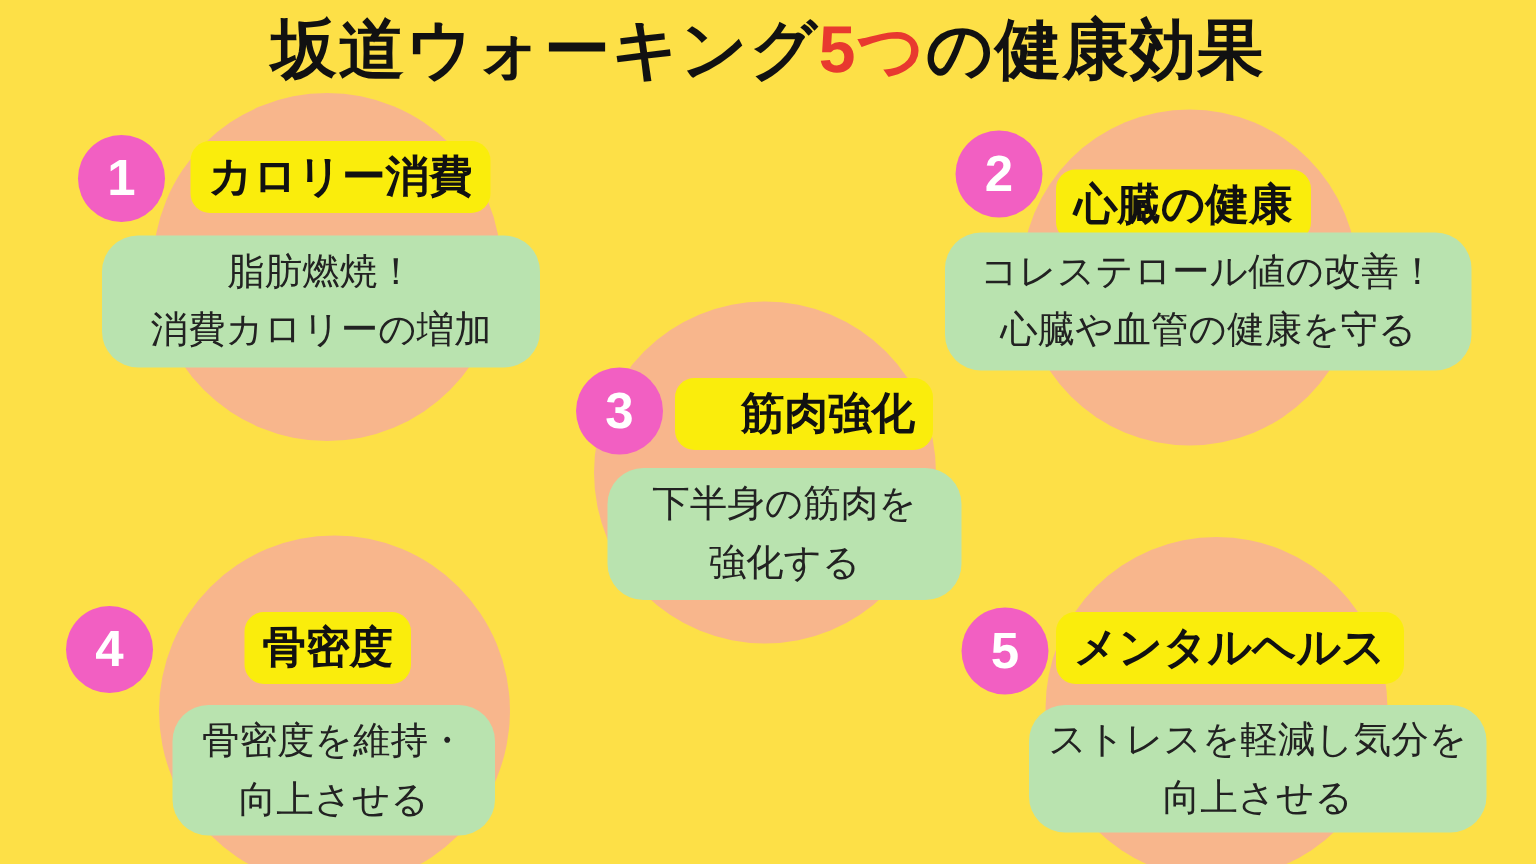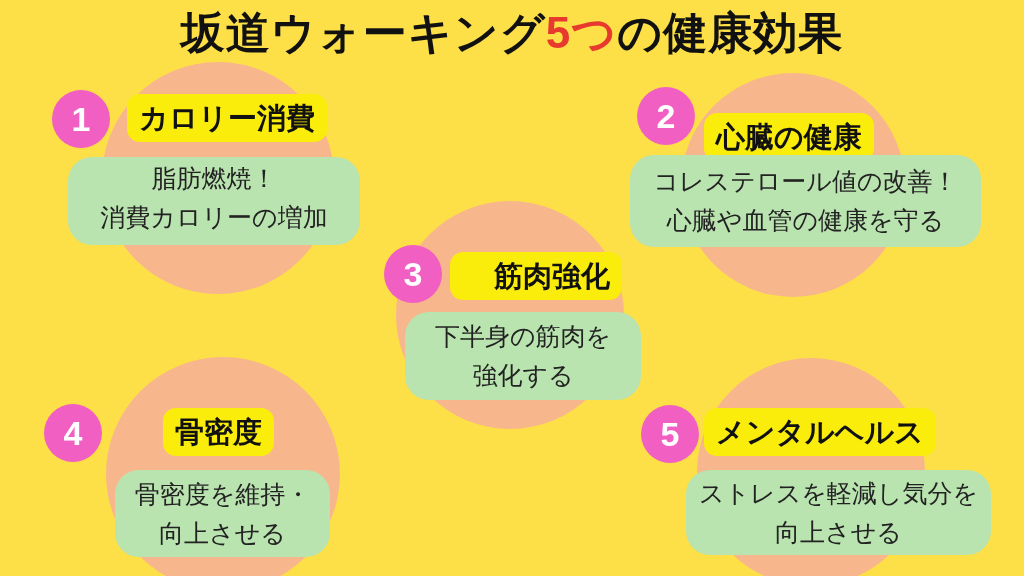--- a/index.html
+++ b/index.html
@@ -74,21 +74,21 @@
   .b3{left:384px;top:245px;}
   .b4{left:44px;top:404px;}
   .b5{left:641px;top:405px;}
   
   .p1{left:127px;top:94px;}
   .p2{left:704px;top:95px;margin-top:18px;}
   .p3{left:450px;top:252px;padding-left:44px;}
   .p4{left:163px;top:408px;}
   .p5{left:704px;top:408px;}
   
-  .g1{left:68px;top:157px;width:292px;height:88px;font-family:Liberation Mono, monospace;}
+  .g1{left:68px;top:157px;width:292px;height:88px;}
   .g2{left:630px;top:155px;width:351px;height:92px;}
   .g3{left:405px;top:312px;width:236px;height:88px;}
   .g4{left:115px;top:470px;width:215px;height:87px;}
   .g5{left:686px;top:470px;width:305px;height:85px;}
 </style>
 </head>
 <body>
 
 <div class="stage">
 

